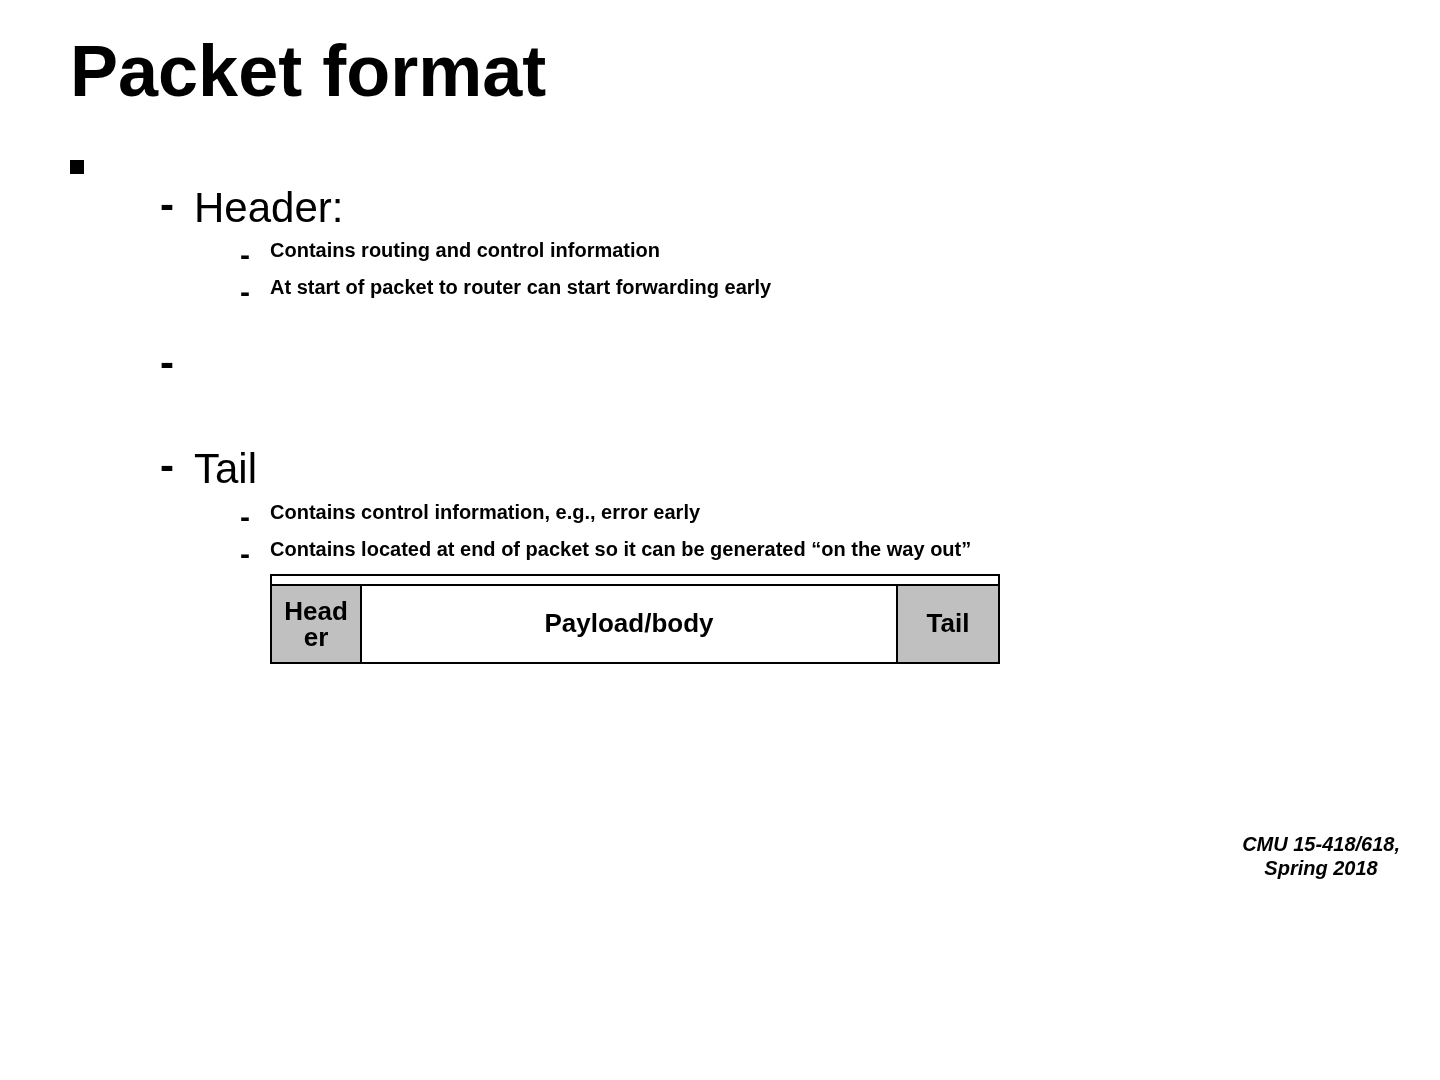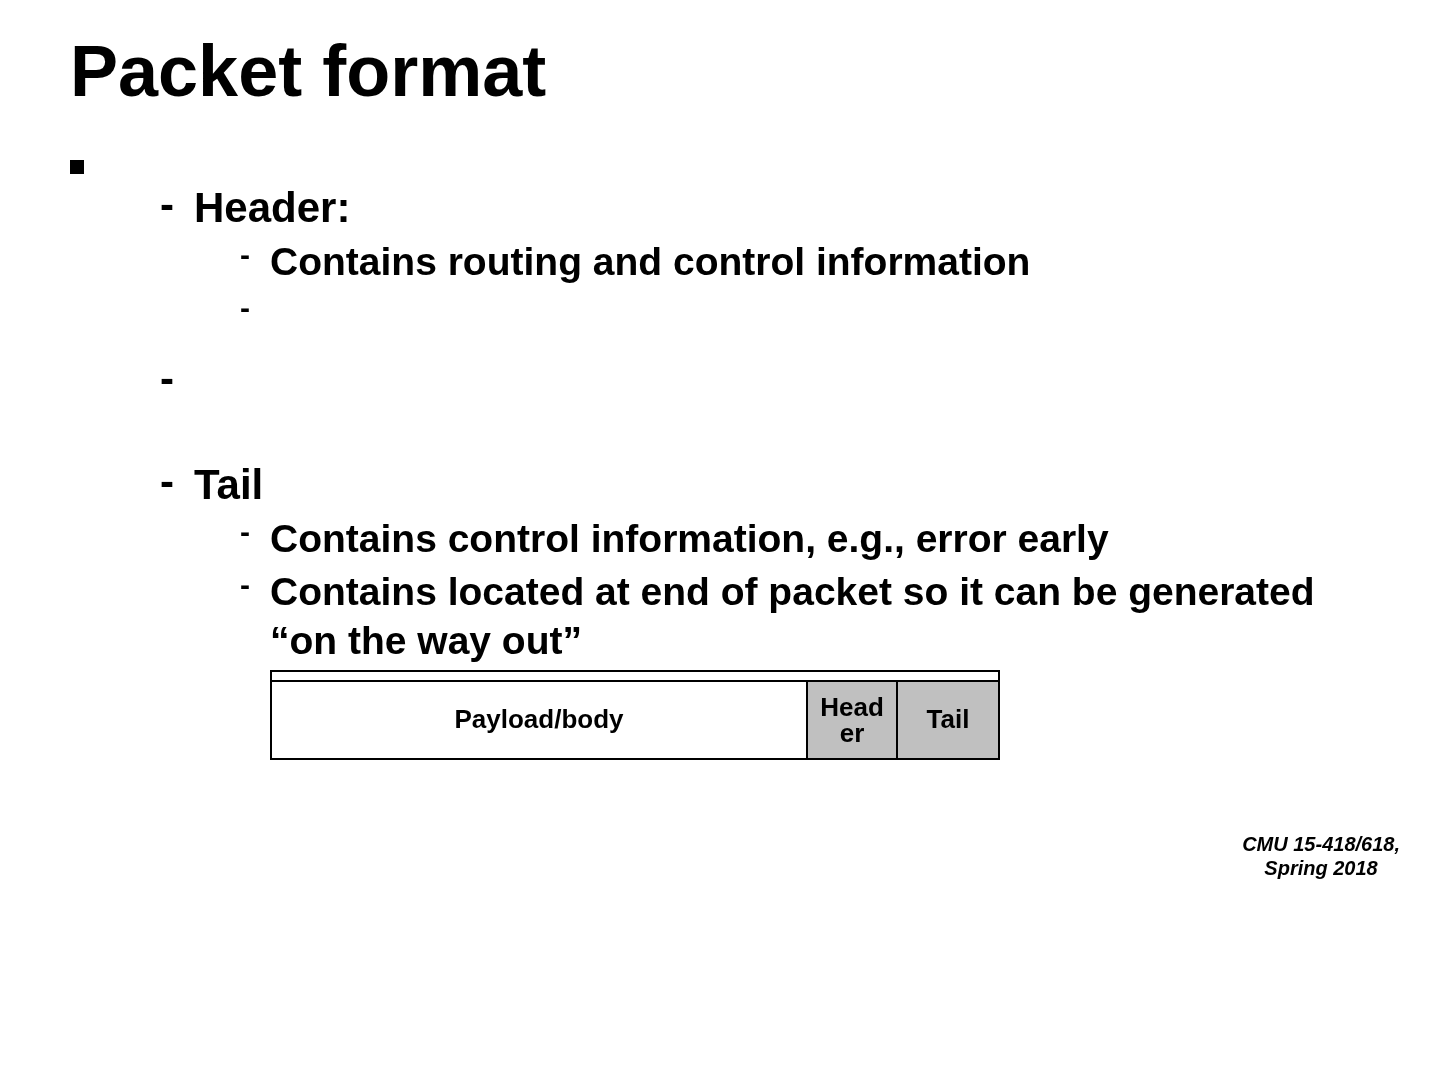--- a/index.html
+++ b/index.html
@@ -4,24 +4,24 @@
 <style>
   * { margin: 0; padding: 0; box-sizing: border-box; }
   html, body { width: 1440px; height: 1080px; background: #fff; font-family: Arial, Helvetica, sans-serif; color: #000; }
   .slide { position: relative; width: 1440px; height: 888px; padding: 30px 70px 0 70px; }
   .title { font-size: 72px; font-weight: bold; margin-bottom: 30px; }
   .lvl1 { display: flex; align-items: flex-start; margin-left: 0px; margin-bottom: 10px; }
   .lvl1 .bullet { width: 14px; height: 14px; background: #000; margin-top: 18px; margin-right: 24px; flex-shrink: 0; }
   .lvl1 .text { font-size: 42px; font-weight: bold; }
   .lvl2 { display: flex; align-items: flex-start; margin-left: 90px; margin-bottom: 6px; }
   .lvl2 .dash { font-size: 42px; font-weight: bold; margin-right: 20px; line-height: 1; }
-  .lvl2 .text { font-size: 42px; font-weight: bold; line-height: 1.15; }
+  .lvl2 .text { font-size: 42px; font-weight: normal; line-height: 1.15; }
   .lvl3 { display: flex; align-items: flex-start; margin-left: 170px; margin-bottom: 4px; }
   .lvl3 .dash { font-size: 30px; font-weight: bold; margin-right: 20px; line-height: 1.1; }
-  .lvl3 .text { font-size: 39px; font-weight: bold; line-height: 1.25; max-width: 1100px; }
+  .lvl3 .text { font-size: 20px; font-weight: bold; line-height: 1.25; max-width: 1100px; }
   .spacer-sm { height: 30px; }
   .spacer-md { height: 55px; }
   .note-line { position: relative; margin-left: 30px; margin-top: 8px; }
   .note-text { font-size: 30px; font-weight: bold; }
   .overlay-label { position: absolute; top: -18px; left: 490px; font-size: 26px; font-weight: bold; text-align: center; line-height: 0.9; }
   .diagram-wrap { position: relative; margin-top: 14px; margin-left: 200px; width: 730px; }
   .diagram-border { position: absolute; top: -10px; left: 0; right: 0; height: 10px; border-top: 2px solid #000; border-left: 2px solid #000; border-right: 2px solid #000; }
   .diagram { display: flex; border: 2px solid #000; height: 80px; }
   .cell { display: flex; align-items: center; justify-content: center; font-size: 26px; font-weight: bold; text-align: center; }
   .cell.header { width: 90px; background: #c0c0c0; border-right: 2px solid #000; line-height: 1; }
@@ -43,20 +43,21 @@
   <div class="lvl2">
     <div class="dash">-</div>
     <div class="text">Header:</div>
   </div>
   <div class="lvl3">
     <div class="dash">-</div>
     <div class="text">Contains routing and control information</div>
   </div>
   <div class="lvl3">
     <div class="dash">-</div>
+    <div class="text">At start of packet to router can start forwarding early</div>
   </div>
 
   <div class="spacer-sm"></div>
 
   <div class="lvl2">
     <div class="dash">-</div>
   </div>
 
   <div class="spacer-md"></div>
 
@@ -70,23 +71,23 @@
   </div>
   <div class="lvl3">
     <div class="dash">-</div>
     <div class="text">Contains located at end of packet so it can be generated “on the way out”</div>
   </div>
 
 
   <div class="diagram-wrap">
     <div class="diagram-border"></div>
     <div class="diagram">
-      <div class="cell payload">Payload/body</div>
       <div class="cell header" style="white-space: pre;">Head
 er</div>
+      <div class="cell payload">Payload/body</div>
       <div class="cell tail">Tail</div>
     </div>
   </div>
 
   <div class="footer">
     <div>CMU 15-418/618,</div>
     <div>Spring 2018</div>
   </div>
 
 </div>

